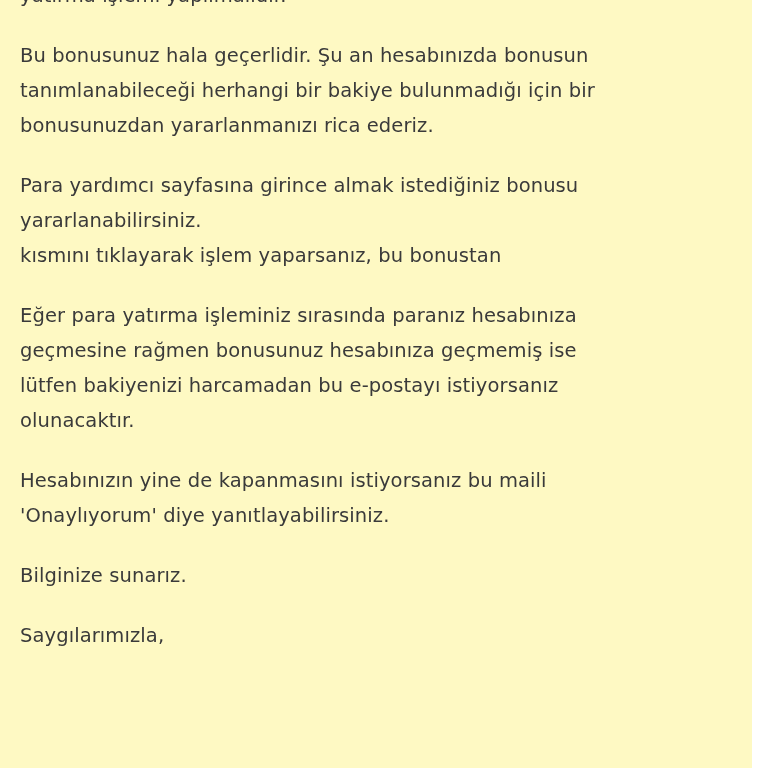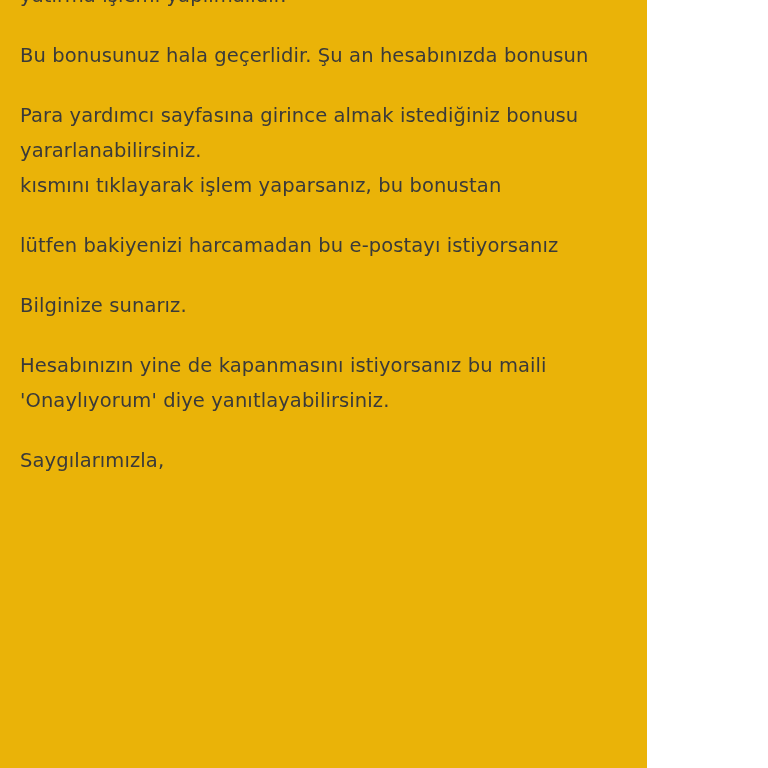--- a/index.html
+++ b/index.html
@@ -5,24 +5,24 @@
     html, body {
       margin: 0;
       padding: 0;
       width: 768px;
       height: 768px;
       overflow: hidden;
       background: #ffffff;
     }
     .viewport {
       position: relative;
-      width: 647px;
+      width: 752px;
       height: 768px;
       overflow: hidden;
-      background: #eab308;
+      background: #fef9c3;
     }
     .email-body {
       position: absolute;
       left: 20px;
       top: -22px;
       width: 720px;
       font-family: "DejaVu Sans", sans-serif;
       font-size: 19.5px;
       line-height: 35px;
       color: #3a3a3a;
@@ -56,35 +56,40 @@
 </head>
 <body>
 
 <div class="viewport">
   <div class="email-body">
     <p>
       <span class="line">yatırma işlemi yapılmalıdır.</span>
     </p>
     <p>
       <span class="line">Bu bonusunuz hala geçerlidir. Şu an hesabınızda bonusun</span>
+      <span class="line">tanımlanabileceği herhangi bir bakiye bulunmadığı için bir</span>
+      <span class="line">bonusunuzdan yararlanmanızı rica ederiz.</span>
     </p>
     <p>
       <span class="line">Para yardımcı sayfasına girince almak istediğiniz bonusu</span>
       <span class="line">yararlanabilirsiniz.</span>
       <span class="line">kısmını tıklayarak işlem yaparsanız, bu bonustan</span>
     </p>
     <p>
+      <span class="line">Eğer para yatırma işleminiz sırasında paranız hesabınıza</span>
+      <span class="line">geçmesine rağmen bonusunuz hesabınıza geçmemiş ise</span>
       <span class="line">lütfen bakiyenizi harcamadan bu e-postayı istiyorsanız</span>
-    </p>
-    <p>
-      <span class="line">Bilginize sunarız.</span>
+      <span class="line">olunacaktır.</span>
     </p>
     <p>
       <span class="line">Hesabınızın yine de kapanmasını istiyorsanız bu maili</span>
       <span class="line">'Onaylıyorum' diye yanıtlayabilirsiniz.</span>
+    </p>
+    <p>
+      <span class="line">Bilginize sunarız.</span>
     </p>
     <p>
       <span class="line">Saygılarımızla,</span>
     </p>
   </div>
 
   <div class="scrollbar-track"></div>
   <div class="scrollbar-thumb"></div>
 </div>
 

